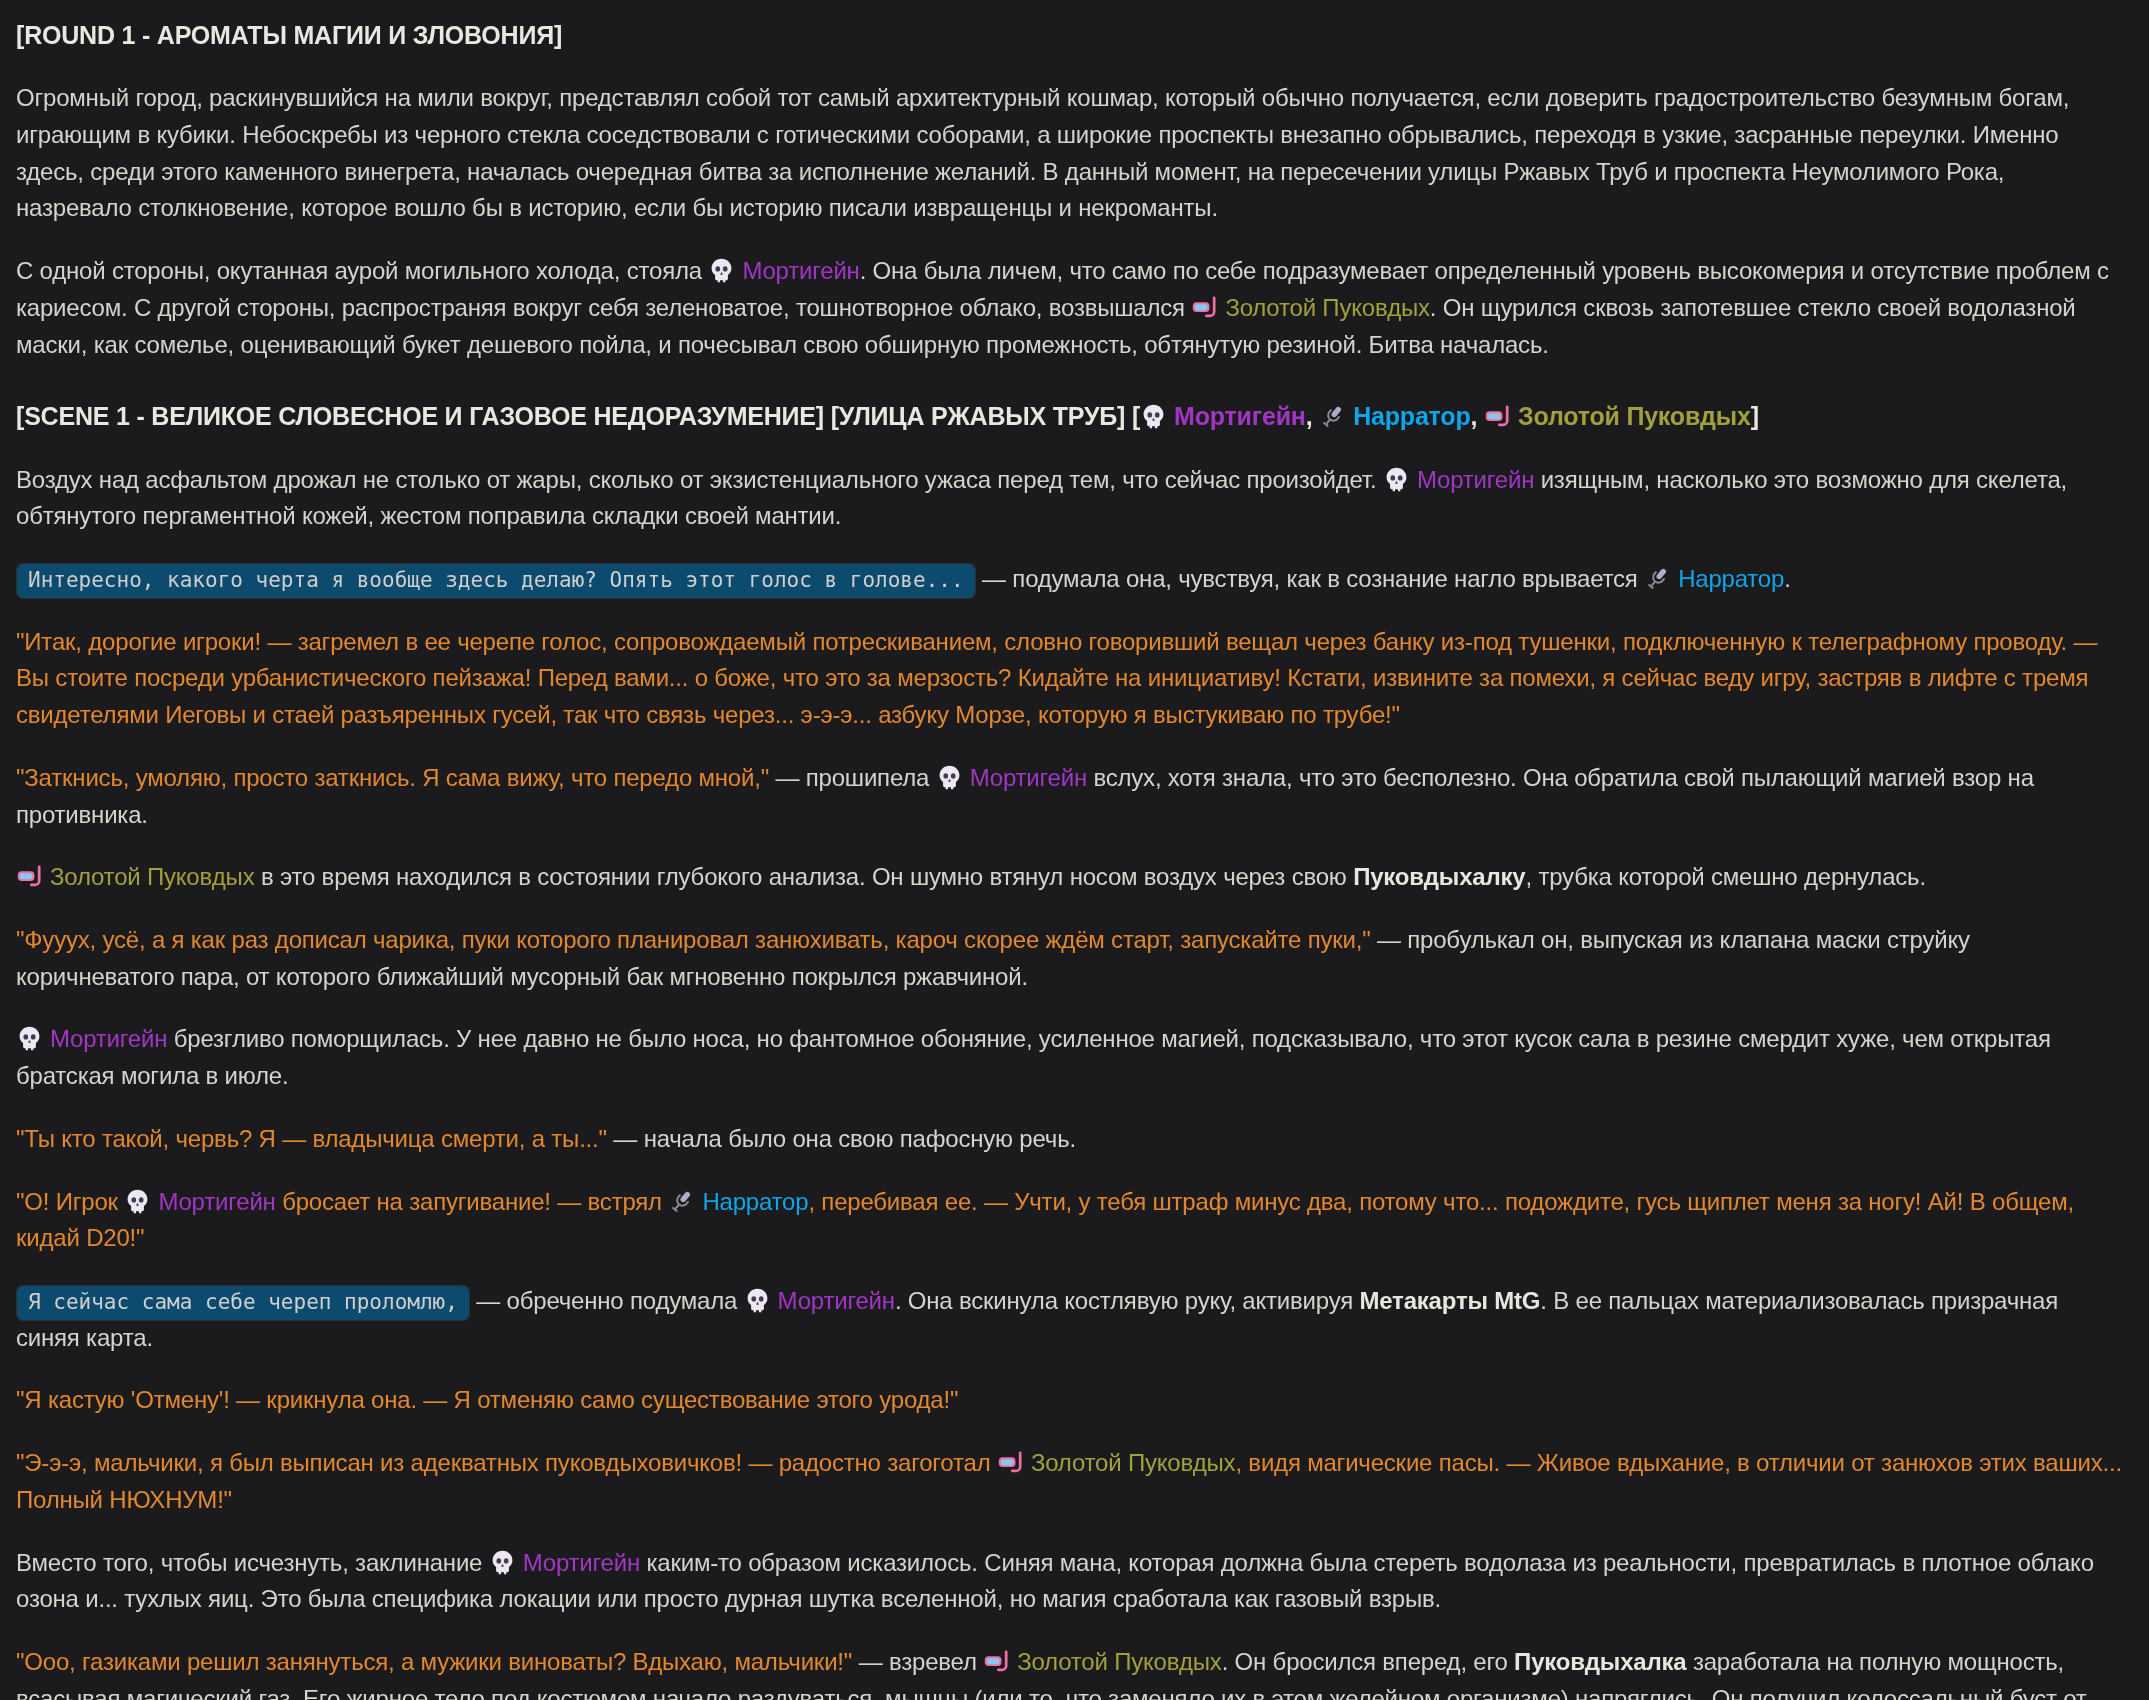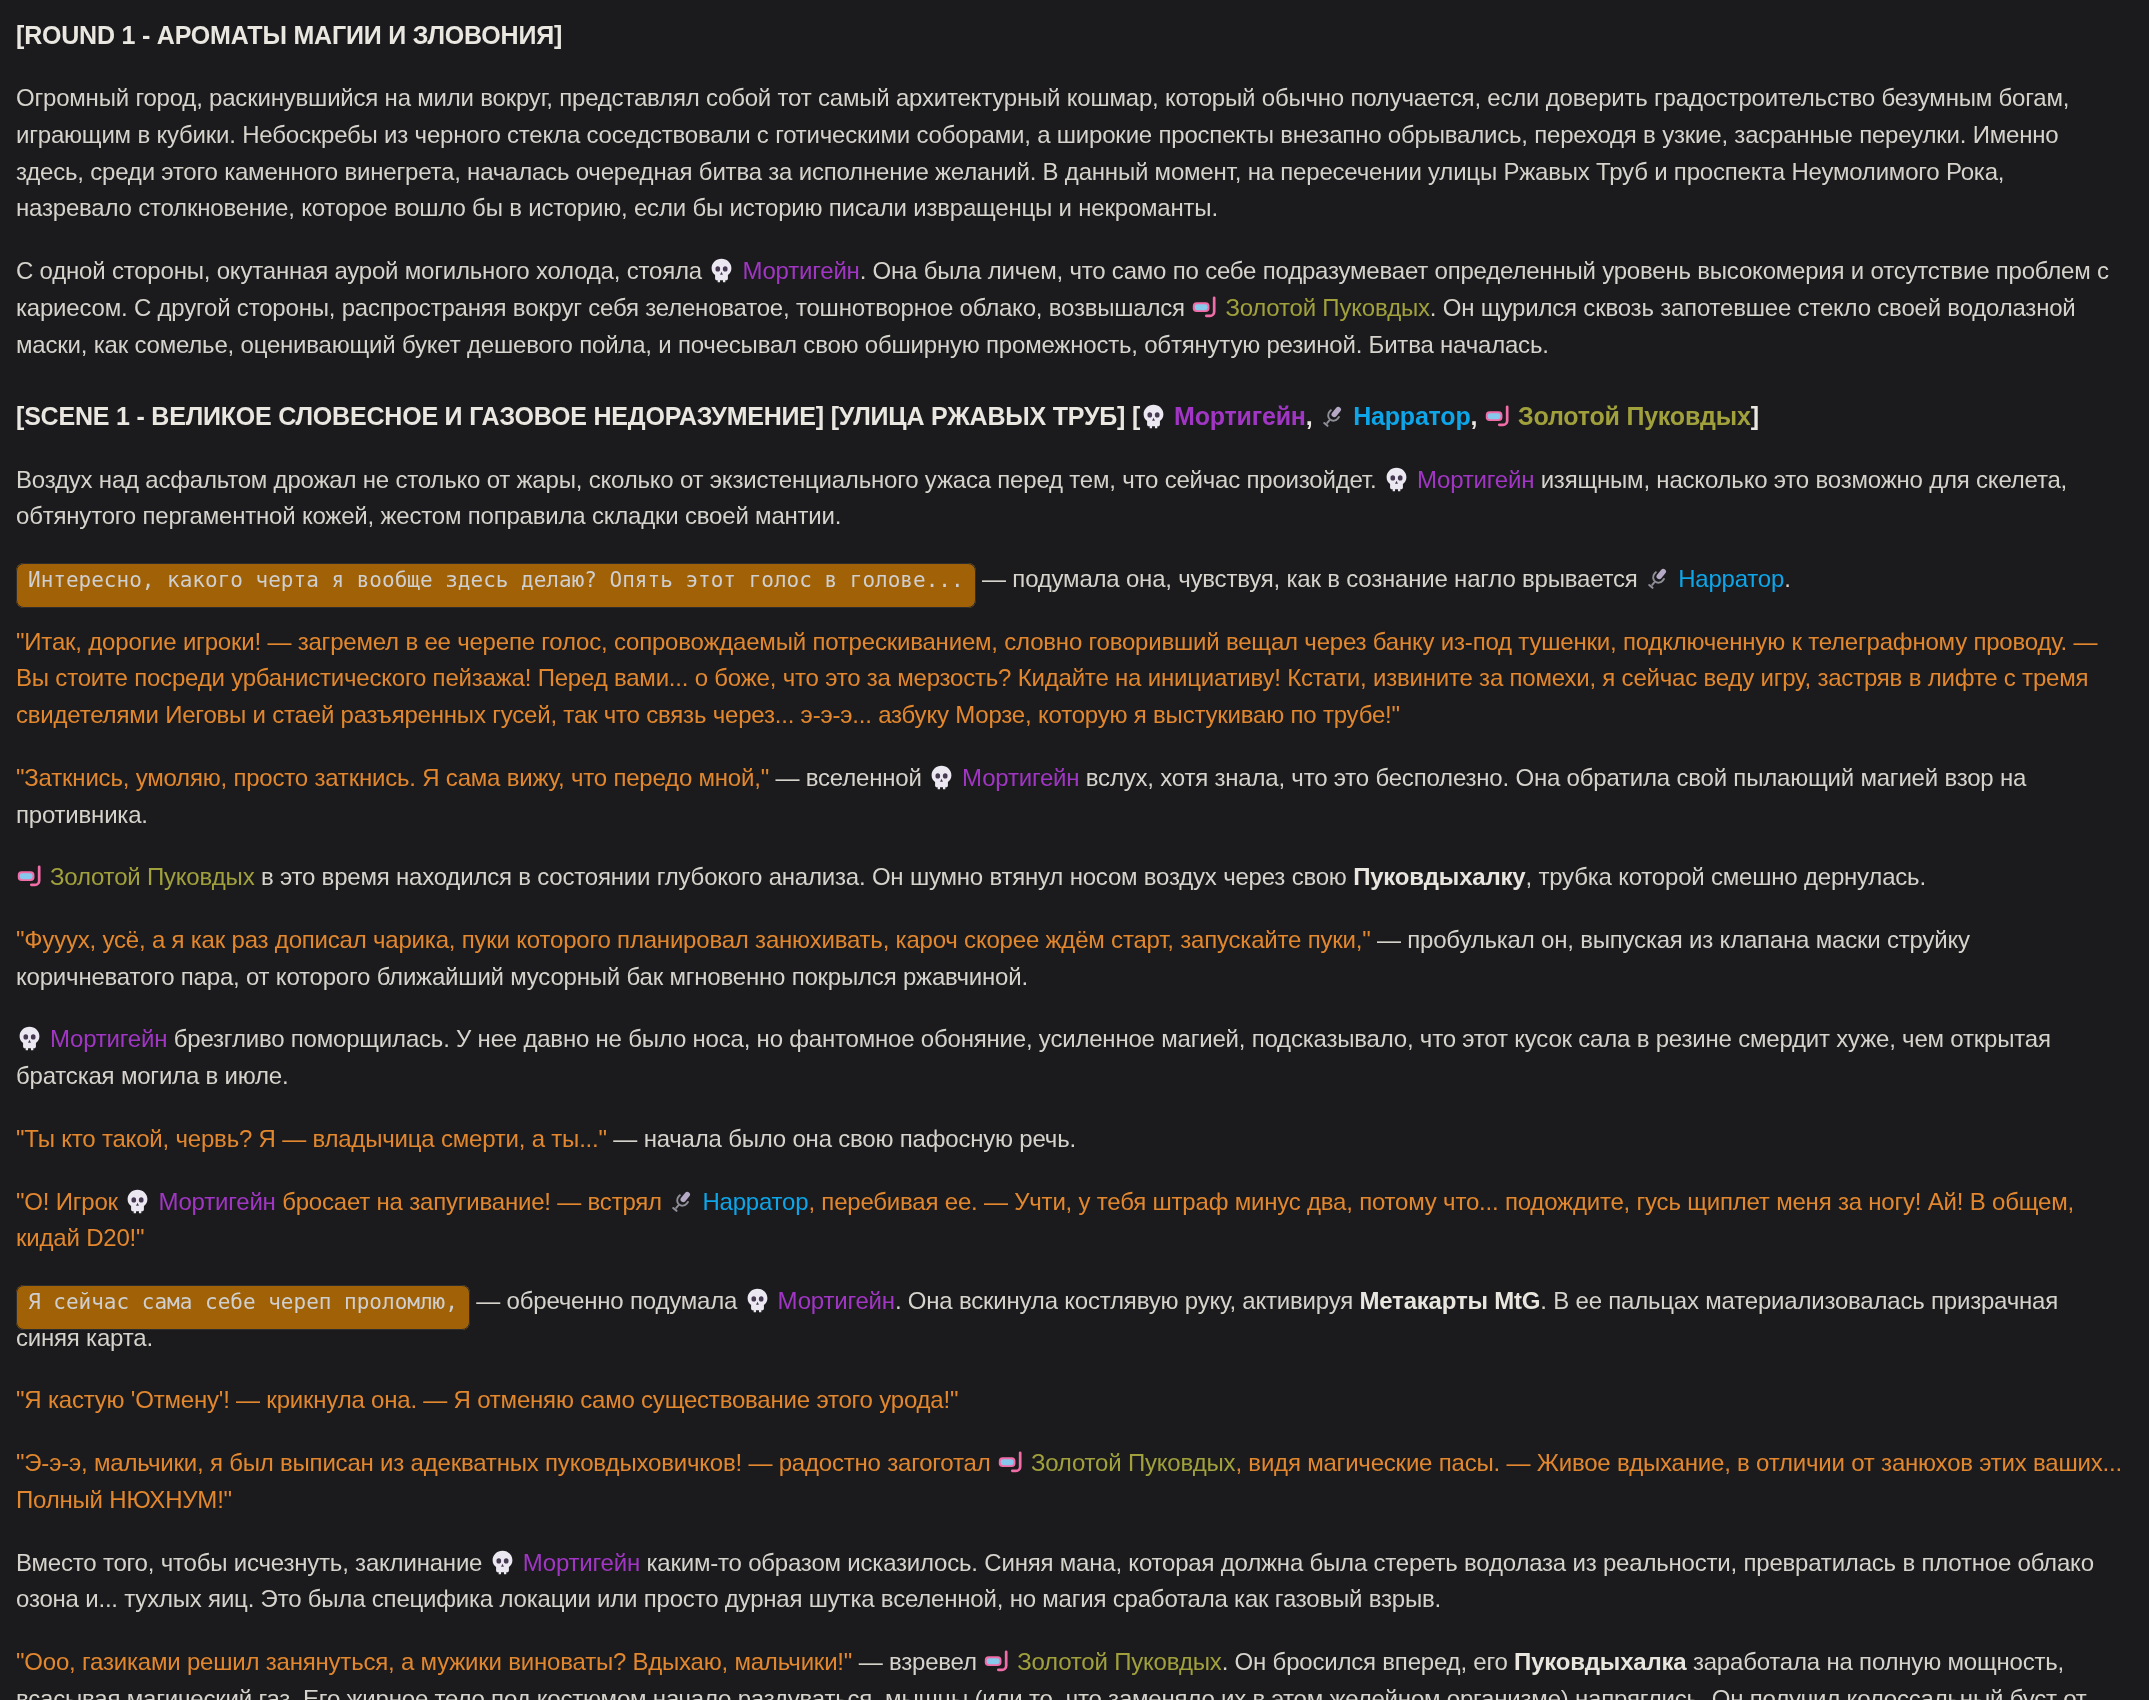--- a/index.html
+++ b/index.html
@@ -33,24 +33,24 @@
   .run-quote { color: #e2872e; }
   .run-name-mortigane { color: #a136c4; }
   .run-name-narrator  { color: #0ea5e9; }
   .run-name-pukovdykh { color: #a0a03c; margin-top: 12px; }
   .run-strong { font-weight: 700; color: #e9e6e0; }
   .run-mono {
     font-family: "DejaVu Sans Mono", monospace;
     font-size: 21px;
     letter-spacing: 0;
     color: #cfcfcf;
-    background: #a16207;
+    background: #0c4a6e;
     border: 1px solid #2d2d30;
     border-radius: 8px;
-    padding: 4px 11px 15px 11px;
+    padding: 4px 11px 6px 11px;
     white-space: nowrap;
   }
   .icon {
     display: inline-block;
     width: 27px;
     height: 27px;
     vertical-align: -5px;
     margin-right: 7px;
   }
   .icon svg { width: 100%; height: 100%; display: block; }
@@ -97,21 +97,21 @@
             </svg></span>Мортигейн</span><span class="run run-body"> изящным, насколько это возможно для скелета, обтянутого пергаментной кожей, жестом поправила складки своей мантии.</span></p>
       <p class="block"><span class="run run-mono">Интересно, какого черта я вообще здесь делаю? Опять этот голос в голове...</span><span class="run run-body"> — подумала она, чувствуя, как в сознание нагло врывается </span><span class="run run-name-narrator"><span class="icon"><svg viewBox="0 0 24 24" xmlns="http://www.w3.org/2000/svg">
               <g transform="rotate(40 12 12)">
                 <rect x="9.6" y="1.6" width="4.8" height="10.4" rx="2.4" fill="#b5a9c6"></rect>
                 <path d="M7.3 8.6v2.1a4.7 4.7 0 0 0 9.4 0V8.6" fill="none" stroke="#8f8f99" stroke-width="1.7" stroke-linecap="round"></path>
                 <rect x="11.2" y="15.9" width="1.7" height="4.3" rx="0.8" fill="#8f8f99"></rect>
                 <rect x="9.2" y="20.2" width="5.6" height="1.9" rx="0.9" fill="#8f8f99"></rect>
               </g>
             </svg></span>Нарратор</span><span class="run run-body">.</span></p>
       <p class="block"><span class="run run-quote">"Итак, дорогие игроки! — загремел в ее черепе голос, сопровождаемый потрескиванием, словно говоривший вещал через банку из-под тушенки, подключенную к телеграфному проводу. — Вы стоите посреди урбанистического пейзажа! Перед вами... о боже, что это за мерзость? Кидайте на инициативу! Кстати, извините за помехи, я сейчас веду игру, застряв в лифте с тремя свидетелями Иеговы и стаей разъяренных гусей, так что связь через... э-э-э... азбуку Морзе, которую я выстукиваю по трубе!"</span></p>
-      <p class="block"><span class="run run-quote">"Заткнись, умоляю, просто заткнись. Я сама вижу, что передо мной,"</span><span class="run run-body"> — вселенной </span><span class="run run-name-mortigane"><span class="icon"><svg viewBox="0 0 24 24" xmlns="http://www.w3.org/2000/svg">
+      <p class="block"><span class="run run-quote">"Заткнись, умоляю, просто заткнись. Я сама вижу, что передо мной,"</span><span class="run run-body"> — прошипела </span><span class="run run-name-mortigane"><span class="icon"><svg viewBox="0 0 24 24" xmlns="http://www.w3.org/2000/svg">
               <path fill="#ece8f2" d="M12 1.5C7.1 1.5 3.2 5.2 3.2 9.9c0 2.7 1.3 4.8 3.1 6.1v3c0 .9.7 1.6 1.6 1.6h.7v1.9h2.1v-1.9h2.6v1.9h2.1v-1.9h.7c.9 0 1.6-.7 1.6-1.6v-3c1.8-1.3 3.1-3.4 3.1-6.1 0-4.7-3.9-8.4-8.8-8.4z"></path>
               <ellipse cx="8.7" cy="10.6" rx="2.1" ry="2.3" fill="#463a52"></ellipse>
               <ellipse cx="15.3" cy="10.6" rx="2.1" ry="2.3" fill="#463a52"></ellipse>
               <path fill="#463a52" d="M12 13.2l1.3 2.6h-2.6z"></path>
             </svg></span>Мортигейн</span><span class="run run-body"> вслух, хотя знала, что это бесполезно. Она обратила свой пылающий магией взор на противника.</span></p>
       <p class="block"><span class="run run-name-pukovdykh"><span class="icon"><svg viewBox="0 0 24 24" xmlns="http://www.w3.org/2000/svg">
               <rect x="1.6" y="7.3" width="14.8" height="8.8" rx="3.4" fill="#f26da8"></rect>
               <rect x="3.3" y="9" width="11.4" height="5.4" rx="2.2" fill="#86c9ec"></rect>
               <path d="M20.6 3.4v12.3a3.7 3.7 0 0 1-3.7 3.7h-3.3" fill="none" stroke="#f26da8" stroke-width="2.4" stroke-linecap="round"></path>
             </svg></span>Золотой Пуковдых</span><span class="run run-body"> в это время находился в состоянии глубокого анализа. Он шумно втянул носом воздух через свою </span><span class="run run-strong">Пуковдыхалку</span><span class="run run-body">, трубка которой смешно дернулась.</span></p>

